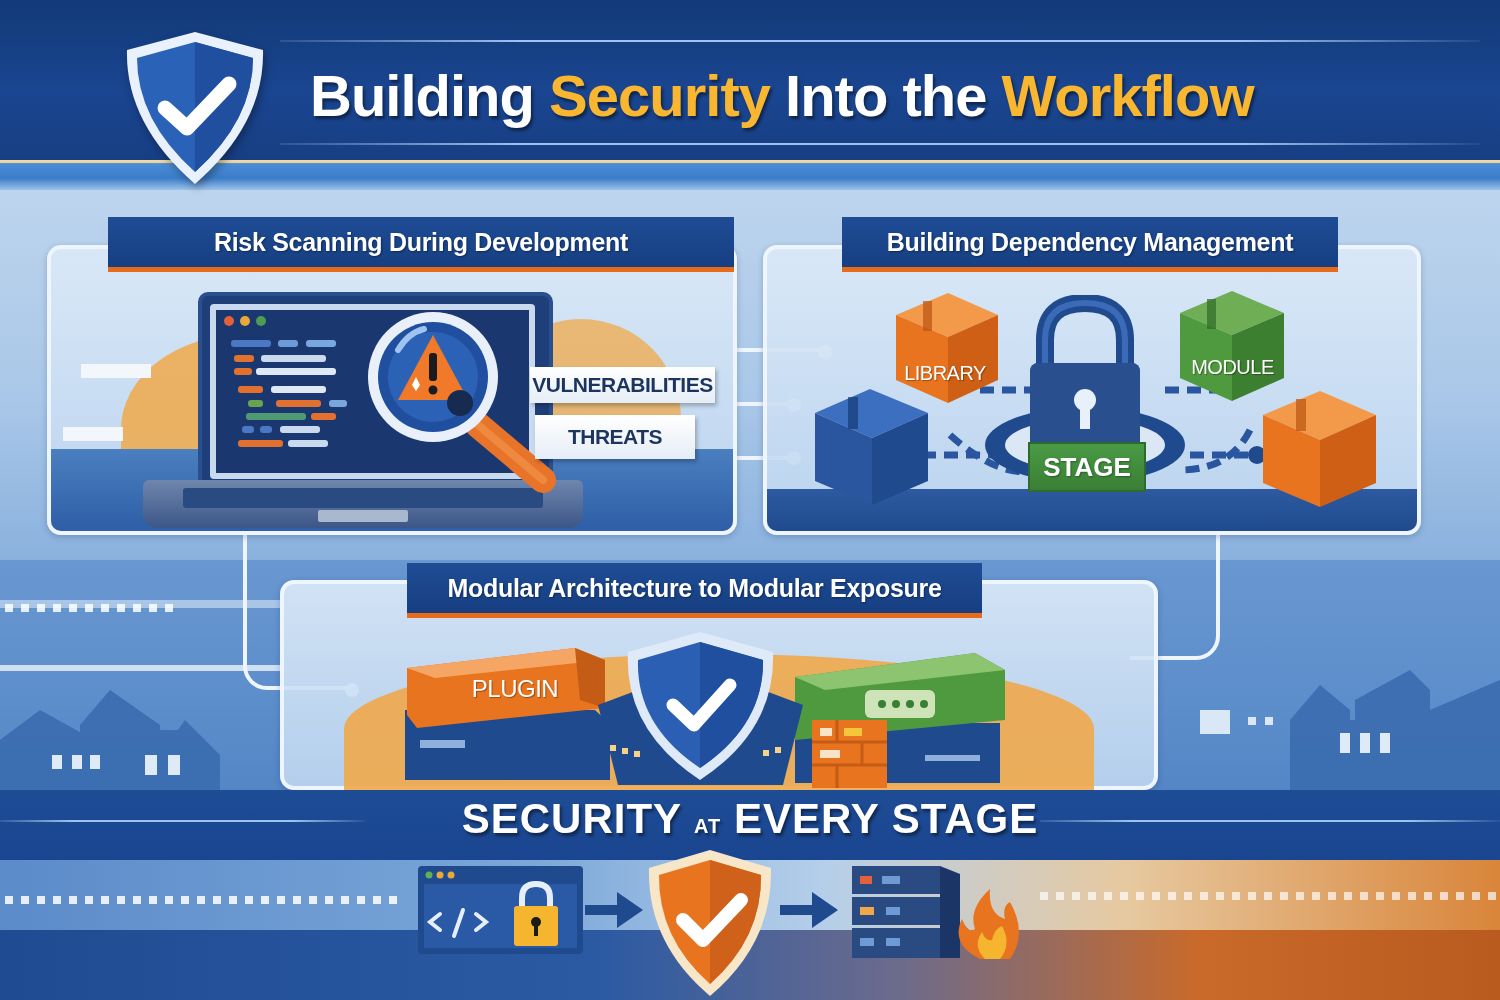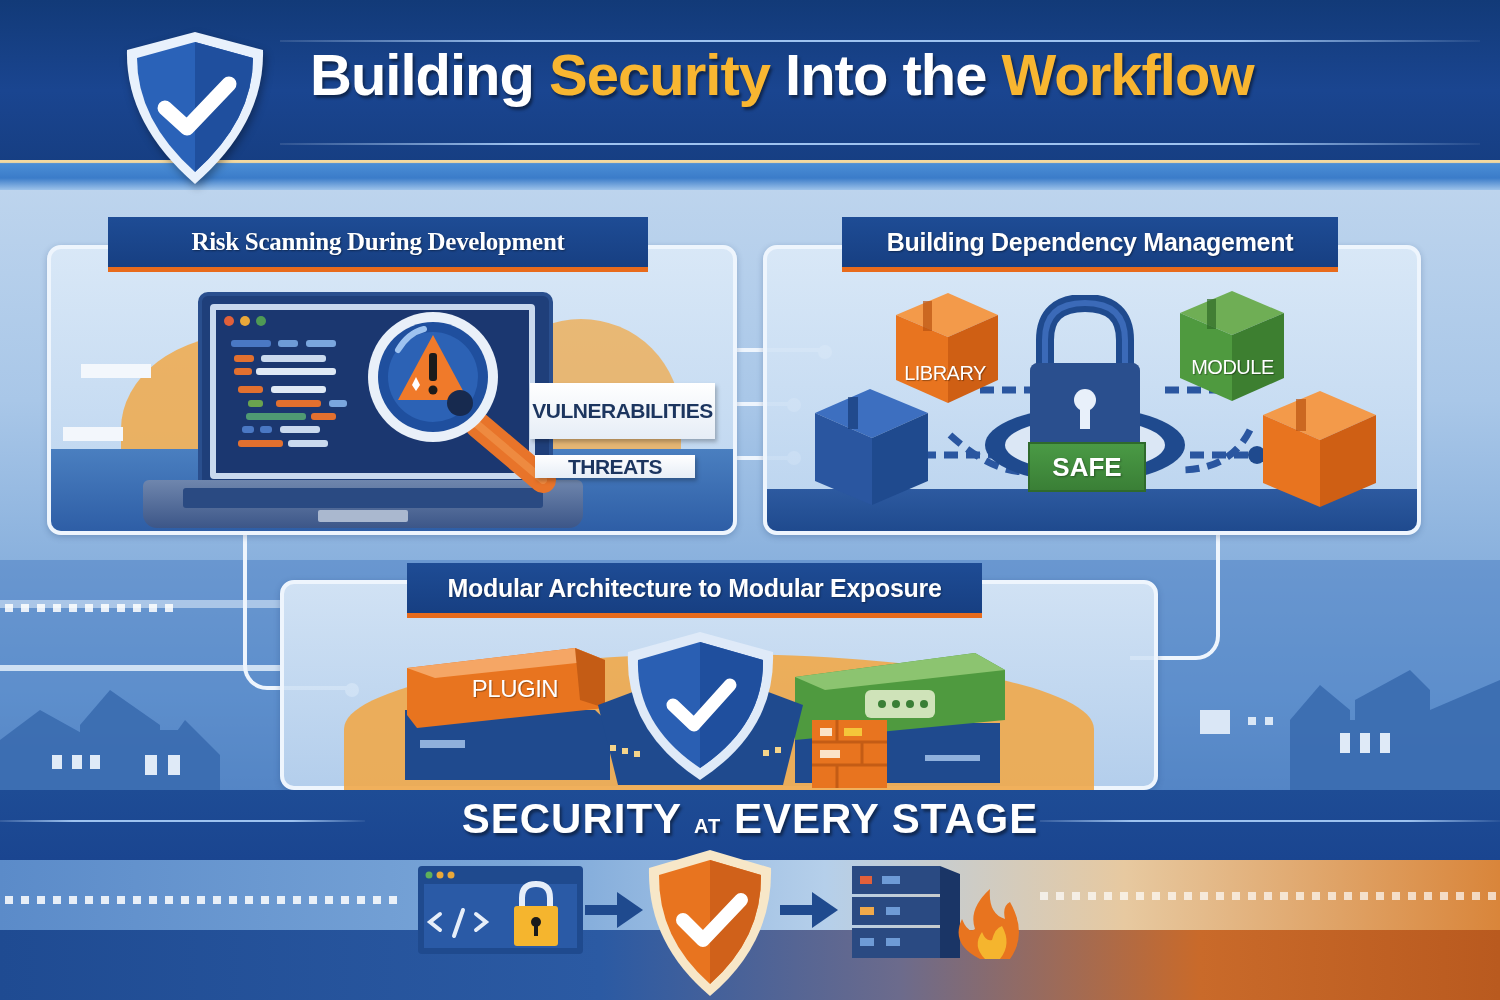--- a/index.html
+++ b/index.html
@@ -15,21 +15,21 @@
   .header {
     left: 0; top: 0; width: 1500px; height: 165px;
     background: linear-gradient(180deg, #123a78 0%, #1a4590 55%, #163e82 100%);
   }
   .header-line { height: 2px; background: linear-gradient(90deg, rgba(255,255,255,0.1), #9ec3f0 20%, #9ec3f0 80%, rgba(255,255,255,0.05)); }
   .header-bottom {
     left: 0; top: 160px; width: 1500px; height: 30px;
     background: linear-gradient(180deg, #f3d9a0 0%, #f3d9a0 8%, #4b8ed6 12%, #3b7cc9 60%, #9cc2ea 100%);
   }
   .title {
-    left: 310px; top: 41px; font-size: 58px; font-weight: bold; letter-spacing: -1px;
+    left: 310px; top: 62px; font-size: 58px; font-weight: bold; letter-spacing: -1px;
     color: #ffffff; text-shadow: 2px 3px 3px rgba(0,0,0,0.45); white-space: nowrap;
   }
   .title .hl { color: #f8b631; }
 
   
   .shield-svg { filter: drop-shadow(2px 4px 4px rgba(0,0,0,0.35)); }
 
   
   .panel {
     border: 4px solid #eef5fd; border-radius: 14px;
@@ -156,21 +156,21 @@
 <div class="connector" style="left:690px; top:456px; width:105px; height:4px; border-width:4px 0 0 0;"></div>
 <div class="node-dot" style="left:787px; top:451px;"></div>
 
 <div class="abs panel" style="left:47px; top:245px; width:690px; height:290px;">
   <div class="abs" style="left:70px; top:85px; width:250px; height:190px; border-radius:50% 50% 0 0; background:#f0a94a; opacity:0.85;"></div>
   <div class="abs" style="left:430px; top:70px; width:200px; height:200px; border-radius:50% 50% 0 0; background:#f0a94a; opacity:0.75;"></div>
   <div class="abs" style="left:0; top:200px; width:682px; height:82px; background:linear-gradient(180deg,#4a7fc0,#2e5ea6); border-radius:0 0 10px 10px;"></div>
   <div class="abs" style="left:30px; top:115px; width:70px; height:14px; background:#f3f7fc;"></div>
   <div class="abs" style="left:12px; top:178px; width:60px; height:14px; background:#f3f7fc;"></div>
 </div>
-<div class="abs panel-title" style="left:108px; top:217px; width:540px; height:55px;font-family:Liberation Serif, serif;">Risk Scanning During Development</div>
+<div class="abs panel-title" style="left:108px; top:217px; width:626px; height:55px;">Risk Scanning During Development</div>
 
 <div class="abs" style="left:198px; top:292px; width:355px; height:200px;">
   <div class="abs laptop-lid" style="left:0; top:0; width:355px; height:200px;"></div>
   <div class="abs laptop-screen" style="left:12px; top:12px; width:325px; height:175px;">
     <div class="abs" style="left:8px; top:6px; width:10px; height:10px; border-radius:50%; background:#e2603a;"></div>
     <div class="abs" style="left:24px; top:6px; width:10px; height:10px; border-radius:50%; background:#e9a83a;"></div>
     <div class="abs" style="left:40px; top:6px; width:10px; height:10px; border-radius:50%; background:#4f9a55;"></div>
     <div class="code-bar" style="left:15px; top:30px; width:40px; background:#4a78c4;"></div>
     <div class="code-bar" style="left:62px; top:30px; width:20px; background:#6e9bd6;"></div>
     <div class="code-bar" style="left:90px; top:30px; width:30px; background:#7aa6de;"></div>
@@ -204,22 +204,22 @@
   <circle cx="75" cy="72" r="55" fill="#1f4f9e"></circle>
   <circle cx="75" cy="72" r="45" fill="#2c62b5"></circle>
   <path d="M40 45 Q50 28 66 24" stroke="#9ec3f0" stroke-width="6" fill="none" stroke-linecap="round"></path>
   <polygon points="75,30 110,95 40,95" fill="#f07a2a"></polygon>
   <rect x="71" y="48" width="8" height="28" rx="3" fill="#1b1b1b"></rect>
   <circle cx="75" cy="85" r="4.5" fill="#1b1b1b"></circle>
   <circle cx="102" cy="98" r="13" fill="#172a4f"></circle>
   <path d="M54 80 l4 -8 l4 8 l-4 6 z" fill="#ffffff"></path>
 </svg>
 
-<div class="abs tag-label" style="left:530px; top:367px; width:185px; height:56px;margin-top:16px;">VULNERABILITIES</div>
-<div class="abs tag-label" style="left:535px; top:415px; width:160px; height:23px;margin-top:40px;">THREATS</div>
+<div class="abs tag-label" style="left:530px; top:367px; width:185px; height:36px;">VULNERABILITIES</div>
+<div class="abs tag-label" style="left:535px; top:415px; width:160px; height:44px;">THREATS</div>
 
 <div class="abs panel" style="left:763px; top:245px; width:658px; height:290px;">
   <div class="abs" style="left:0; top:240px; width:650px; height:42px; background:linear-gradient(180deg,#2d5aa0,#1f4a8e); border-radius:0 0 10px 10px;"></div>
 </div>
 <div class="abs panel-title" style="left:842px; top:217px; width:496px; height:55px;">Building Dependency Management</div>
 
 <svg class="abs" style="left:800px; top:330px;" width="600" height="160" viewBox="0 0 600 160">
   <g stroke="#2a56a0" stroke-width="7" stroke-dasharray="14 8" fill="none">
     <path d="M180 60 L240 60"></path>
     <path d="M365 60 L430 60"></path>
@@ -234,21 +234,21 @@
 <svg class="abs" style="left:980px; top:295px;" width="210" height="200" viewBox="0 0 210 200">
   <ellipse cx="105" cy="150" rx="100" ry="38" fill="#1f4a8e"></ellipse>
   <ellipse cx="105" cy="150" rx="80" ry="26" fill="#dbe7f5"></ellipse>
   <path d="M65 80 L65 45 Q65 8 105 8 Q145 8 145 45 L145 80" stroke="#1f4a8e" stroke-width="18" fill="none"></path>
   <path d="M65 80 L65 45 Q65 8 105 8 Q145 8 145 45 L145 80" stroke="#3b6ab8" stroke-width="6" fill="none"></path>
   <rect x="50" y="68" width="110" height="95" rx="8" fill="#24467f"></rect>
   <rect x="50" y="68" width="110" height="95" rx="8" fill="#2f5597" opacity="0.6"></rect>
   <circle cx="105" cy="105" r="11" fill="#e8f0fa"></circle>
   <rect x="100" y="108" width="10" height="26" fill="#e8f0fa"></rect>
 </svg>
-<div class="abs badge" style="left:1028px; top:442px; width:118px; height:50px; background:linear-gradient(180deg,#4a9a45,#3a7f36); border:2px solid #2f6a2c;">SAFE</div>
+<div class="abs badge" style="left:1028px; top:442px; width:118px; height:50px; background:linear-gradient(180deg,#4a9a45,#3a7f36); border:2px solid #2f6a2c;">STAGE</div>
 
 <svg class="abs" style="left:888px; top:285px;" width="115" height="120" viewBox="0 0 115 120">
   <polygon points="8,30 60,8 110,30 60,52" fill="#f39a4a"></polygon>
   <polygon points="8,30 60,52 60,118 8,95" fill="#e8741f"></polygon>
   <polygon points="60,52 110,30 110,95 60,118" fill="#cf5f14"></polygon>
   <rect x="35" y="16" width="9" height="30" fill="#b9520f" opacity="0.7"></rect>
 </svg>
 <div class="abs" style="left:895px; top:362px; width:100px;">
     <div class="box3d-label">LIBRARY</div>
   </div>

